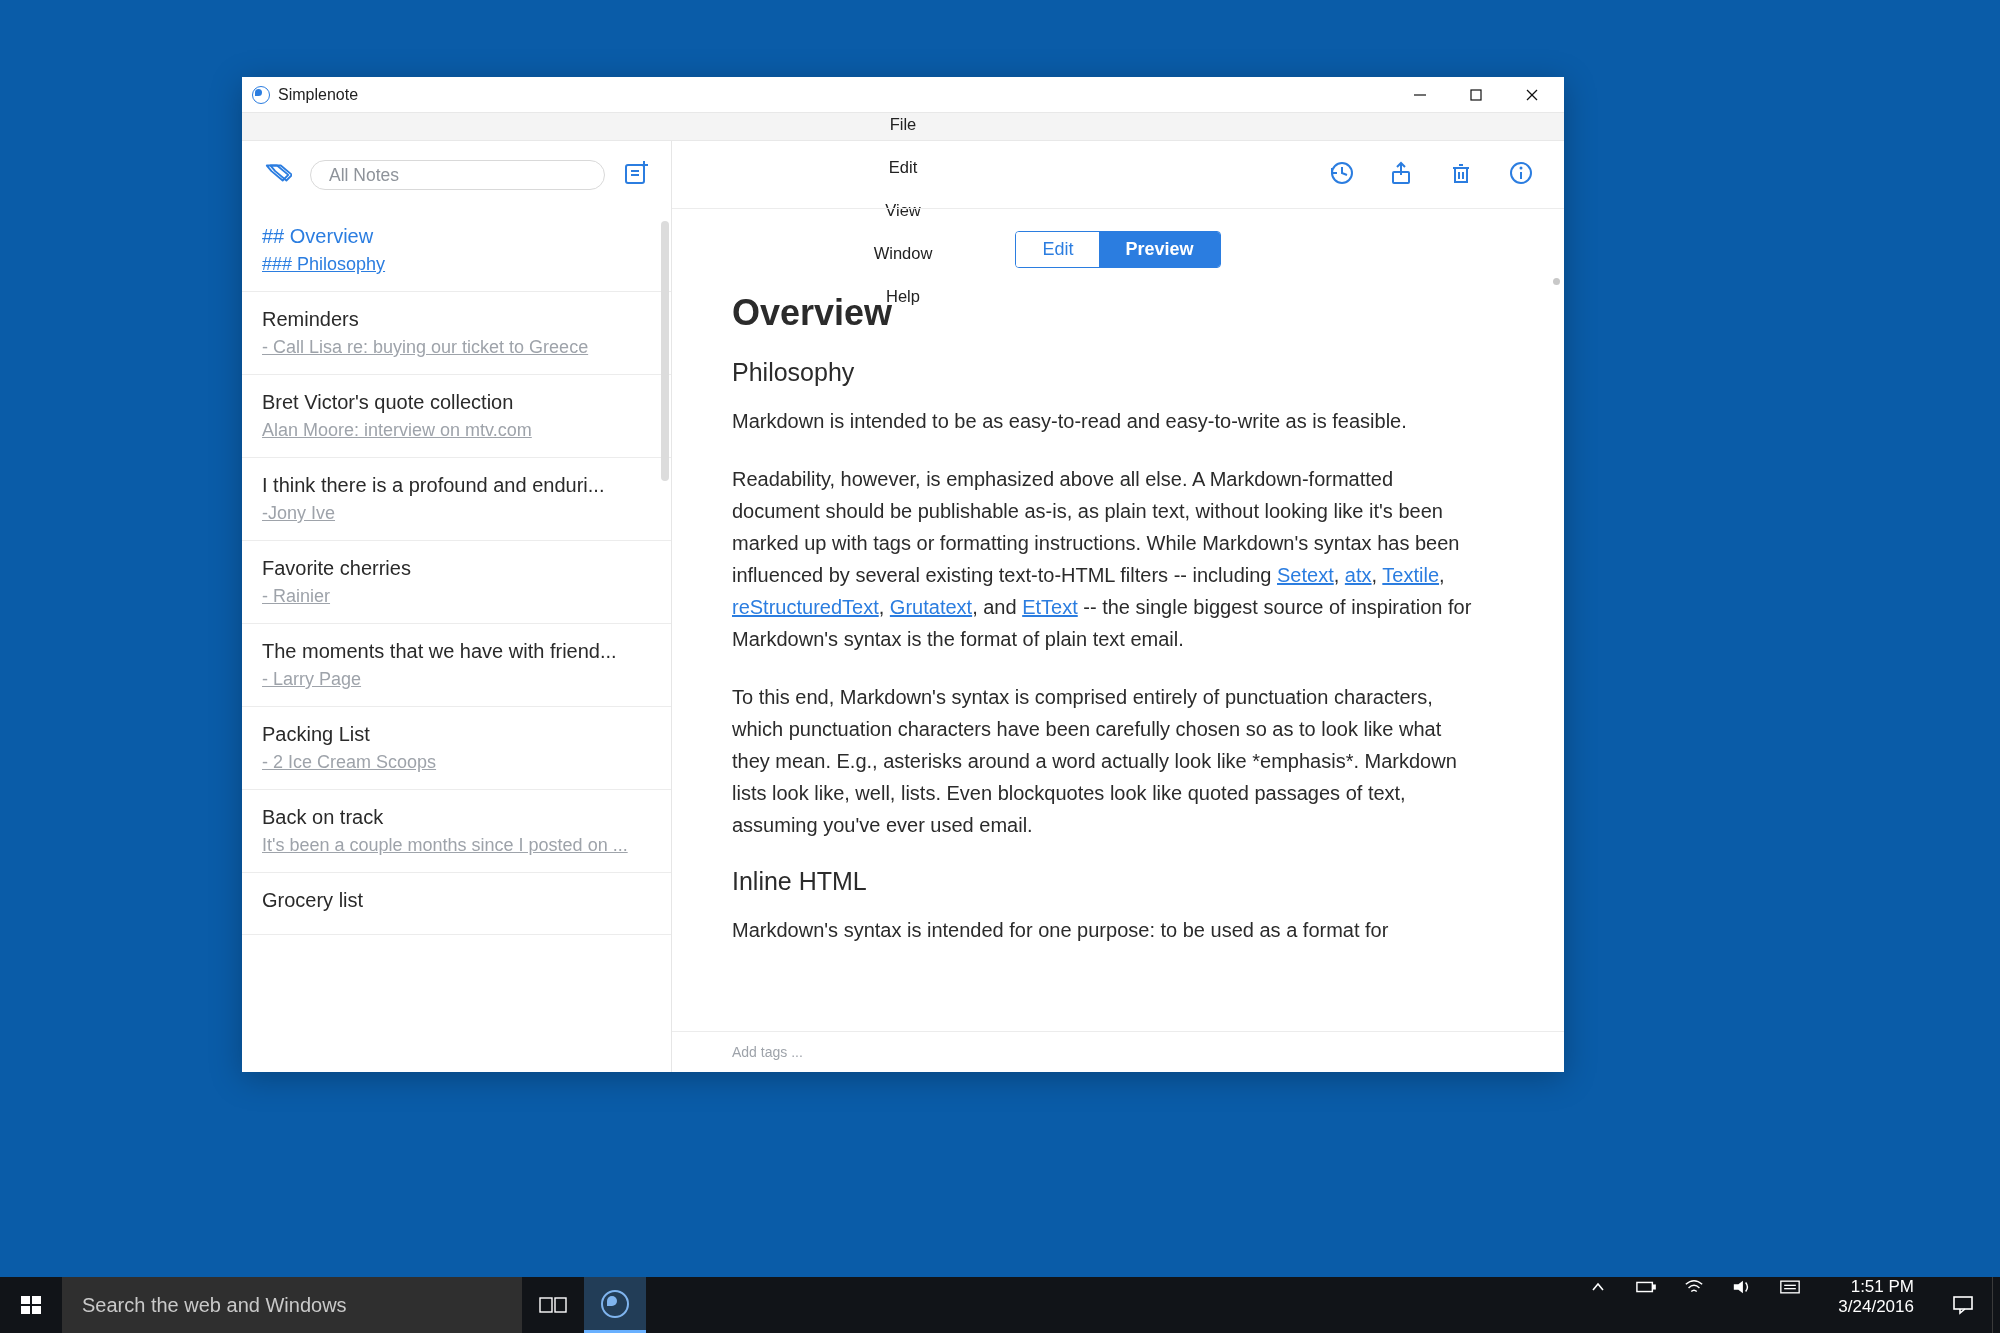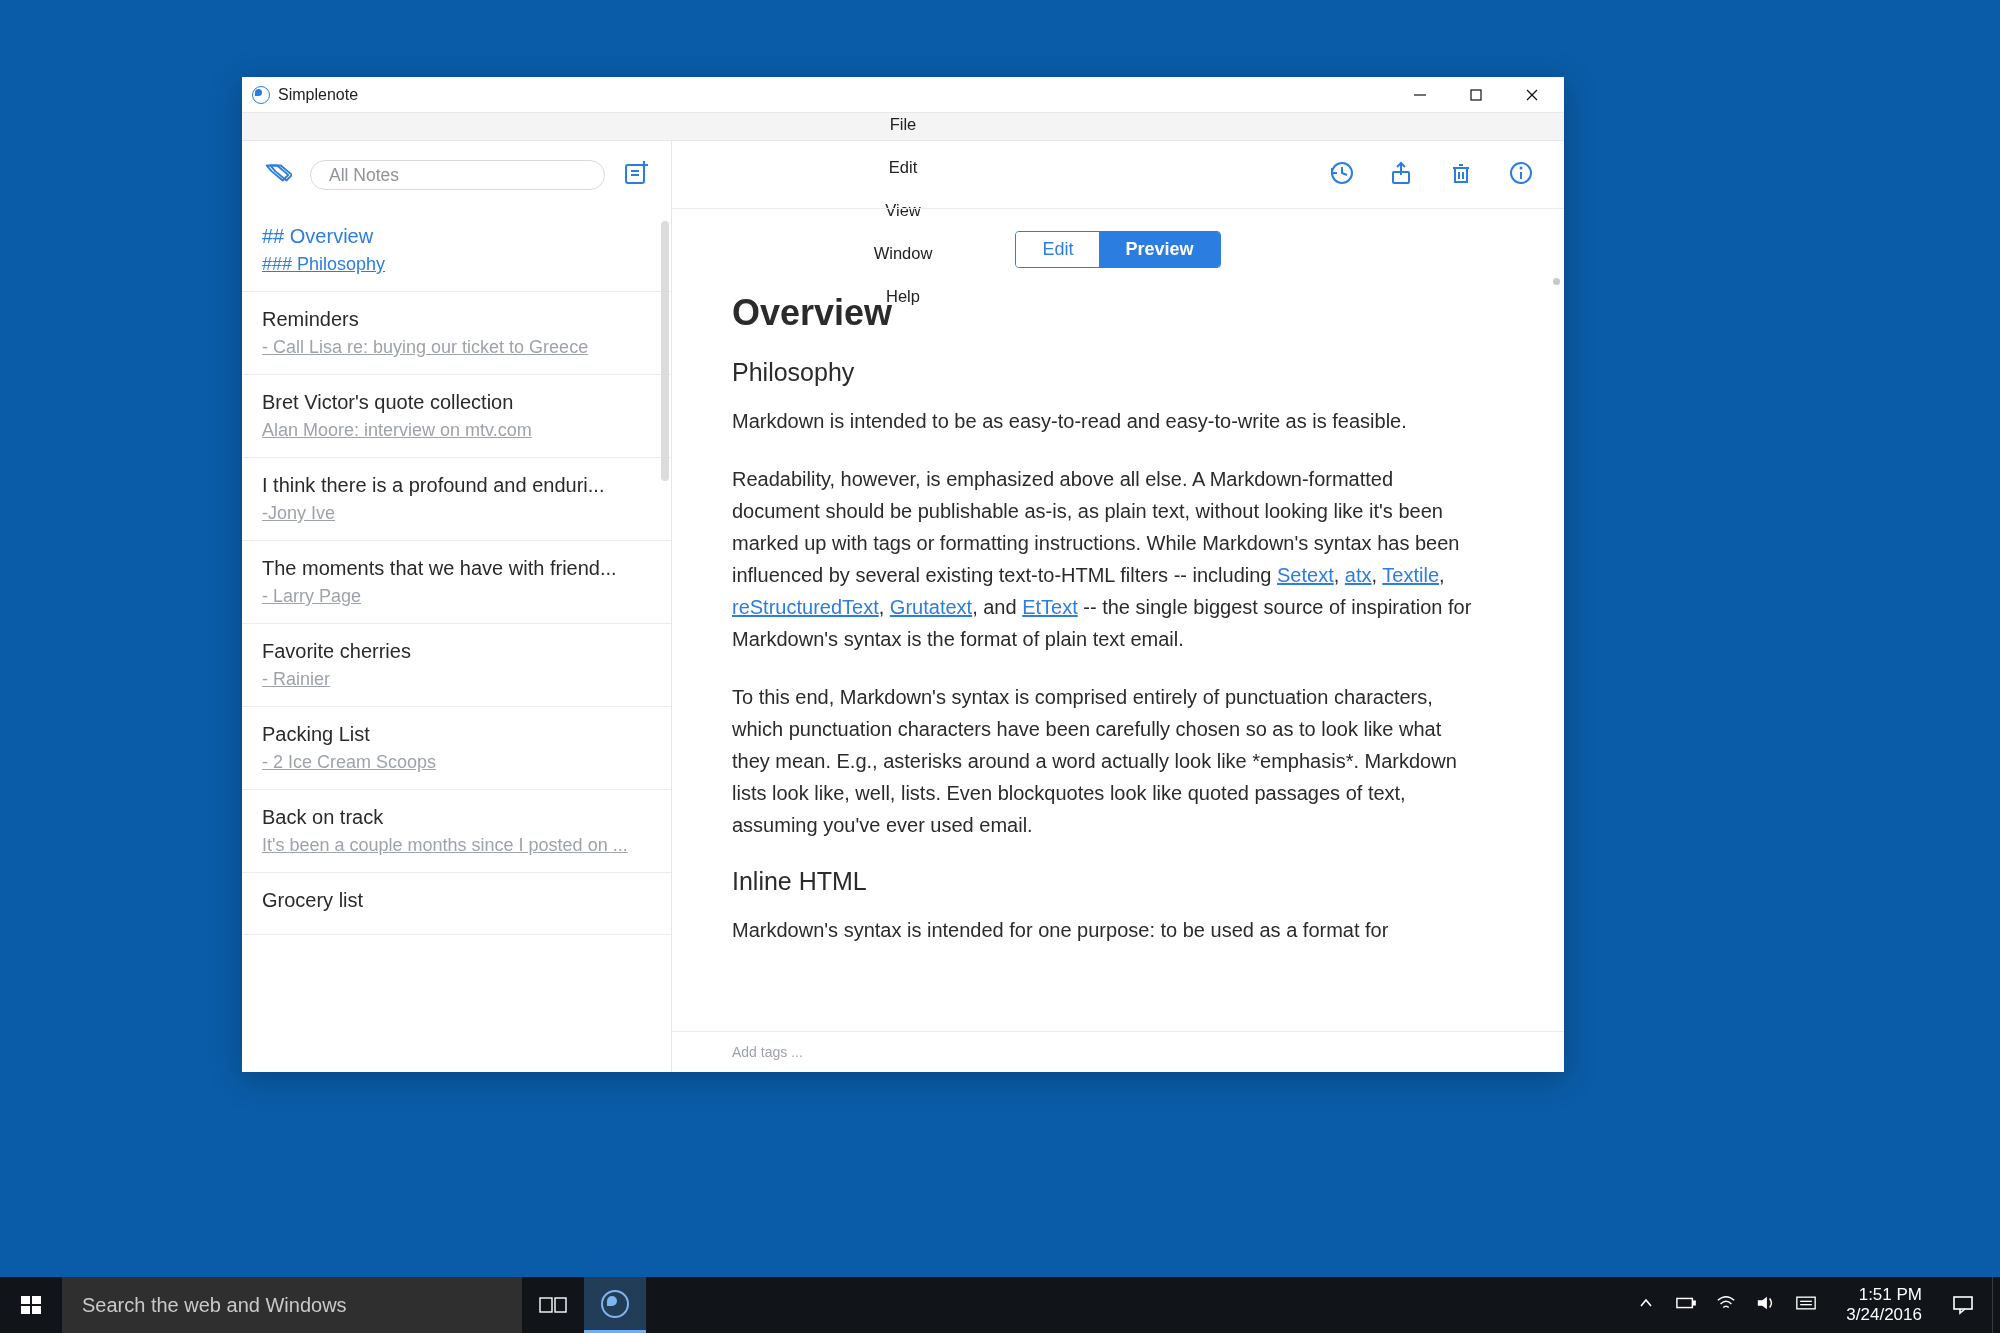--- a/index.html
+++ b/index.html
@@ -267,22 +267,22 @@
   content:"";
   position:absolute;
   left:4px; top:4px;
   width:10px; height:10px;
   background:#7fb4ee;
   border-radius:50% 50% 50% 0;
 }
 .task-spacer { flex: 1; }
 .tray {
   display: flex;
-  align-items: center;
-  gap: 20px;
+  align-items: flex-start;
+  gap: 28px;
   padding: 0 18px;
   font-size: 16px;
 }
 .tray svg { width: 20px; height: 20px; stroke:#fff; fill:none; stroke-width:1.6; }
 .clock { text-align: right; line-height: 1.2; font-size: 17px; padding: 0 10px; }
 .notif-box { width: 22px; height: 56px; display:flex; align-items:center; justify-content:center; }
 .notif-box svg { width: 22px; height: 20px; stroke:#fff; fill:none; stroke-width:1.6; }
 .show-desktop { width: 8px; border-left: 1px solid #3a3a3a; }
 </style>
 </head>
@@ -356,26 +356,26 @@
           </div>
           <div class="note-item">
             <div class="note-title">Bret Victor's quote collection</div>
             <div class="note-sub">Alan Moore: interview on mtv.com</div>
           </div>
           <div class="note-item">
             <div class="note-title">I think there is a profound and enduri...</div>
             <div class="note-sub">-Jony Ive</div>
           </div>
           <div class="note-item">
+            <div class="note-title">Favorite cherries</div>
+            <div class="note-sub">- Rainier</div>
+          </div>
+          <div class="note-item">
             <div class="note-title">The moments that we have with friend...</div>
             <div class="note-sub">- Larry Page</div>
-          </div>
-          <div class="note-item">
-            <div class="note-title">Favorite cherries</div>
-            <div class="note-sub">- Rainier</div>
           </div>
           <div class="note-item">
             <div class="note-title">Packing List</div>
             <div class="note-sub">- 2 Ice Cream Scoops</div>
           </div>
           <div class="note-item">
             <div class="note-title">Back on track</div>
             <div class="note-sub">It's been a couple months since I posted on ...</div>
           </div>
           <div class="note-item">

